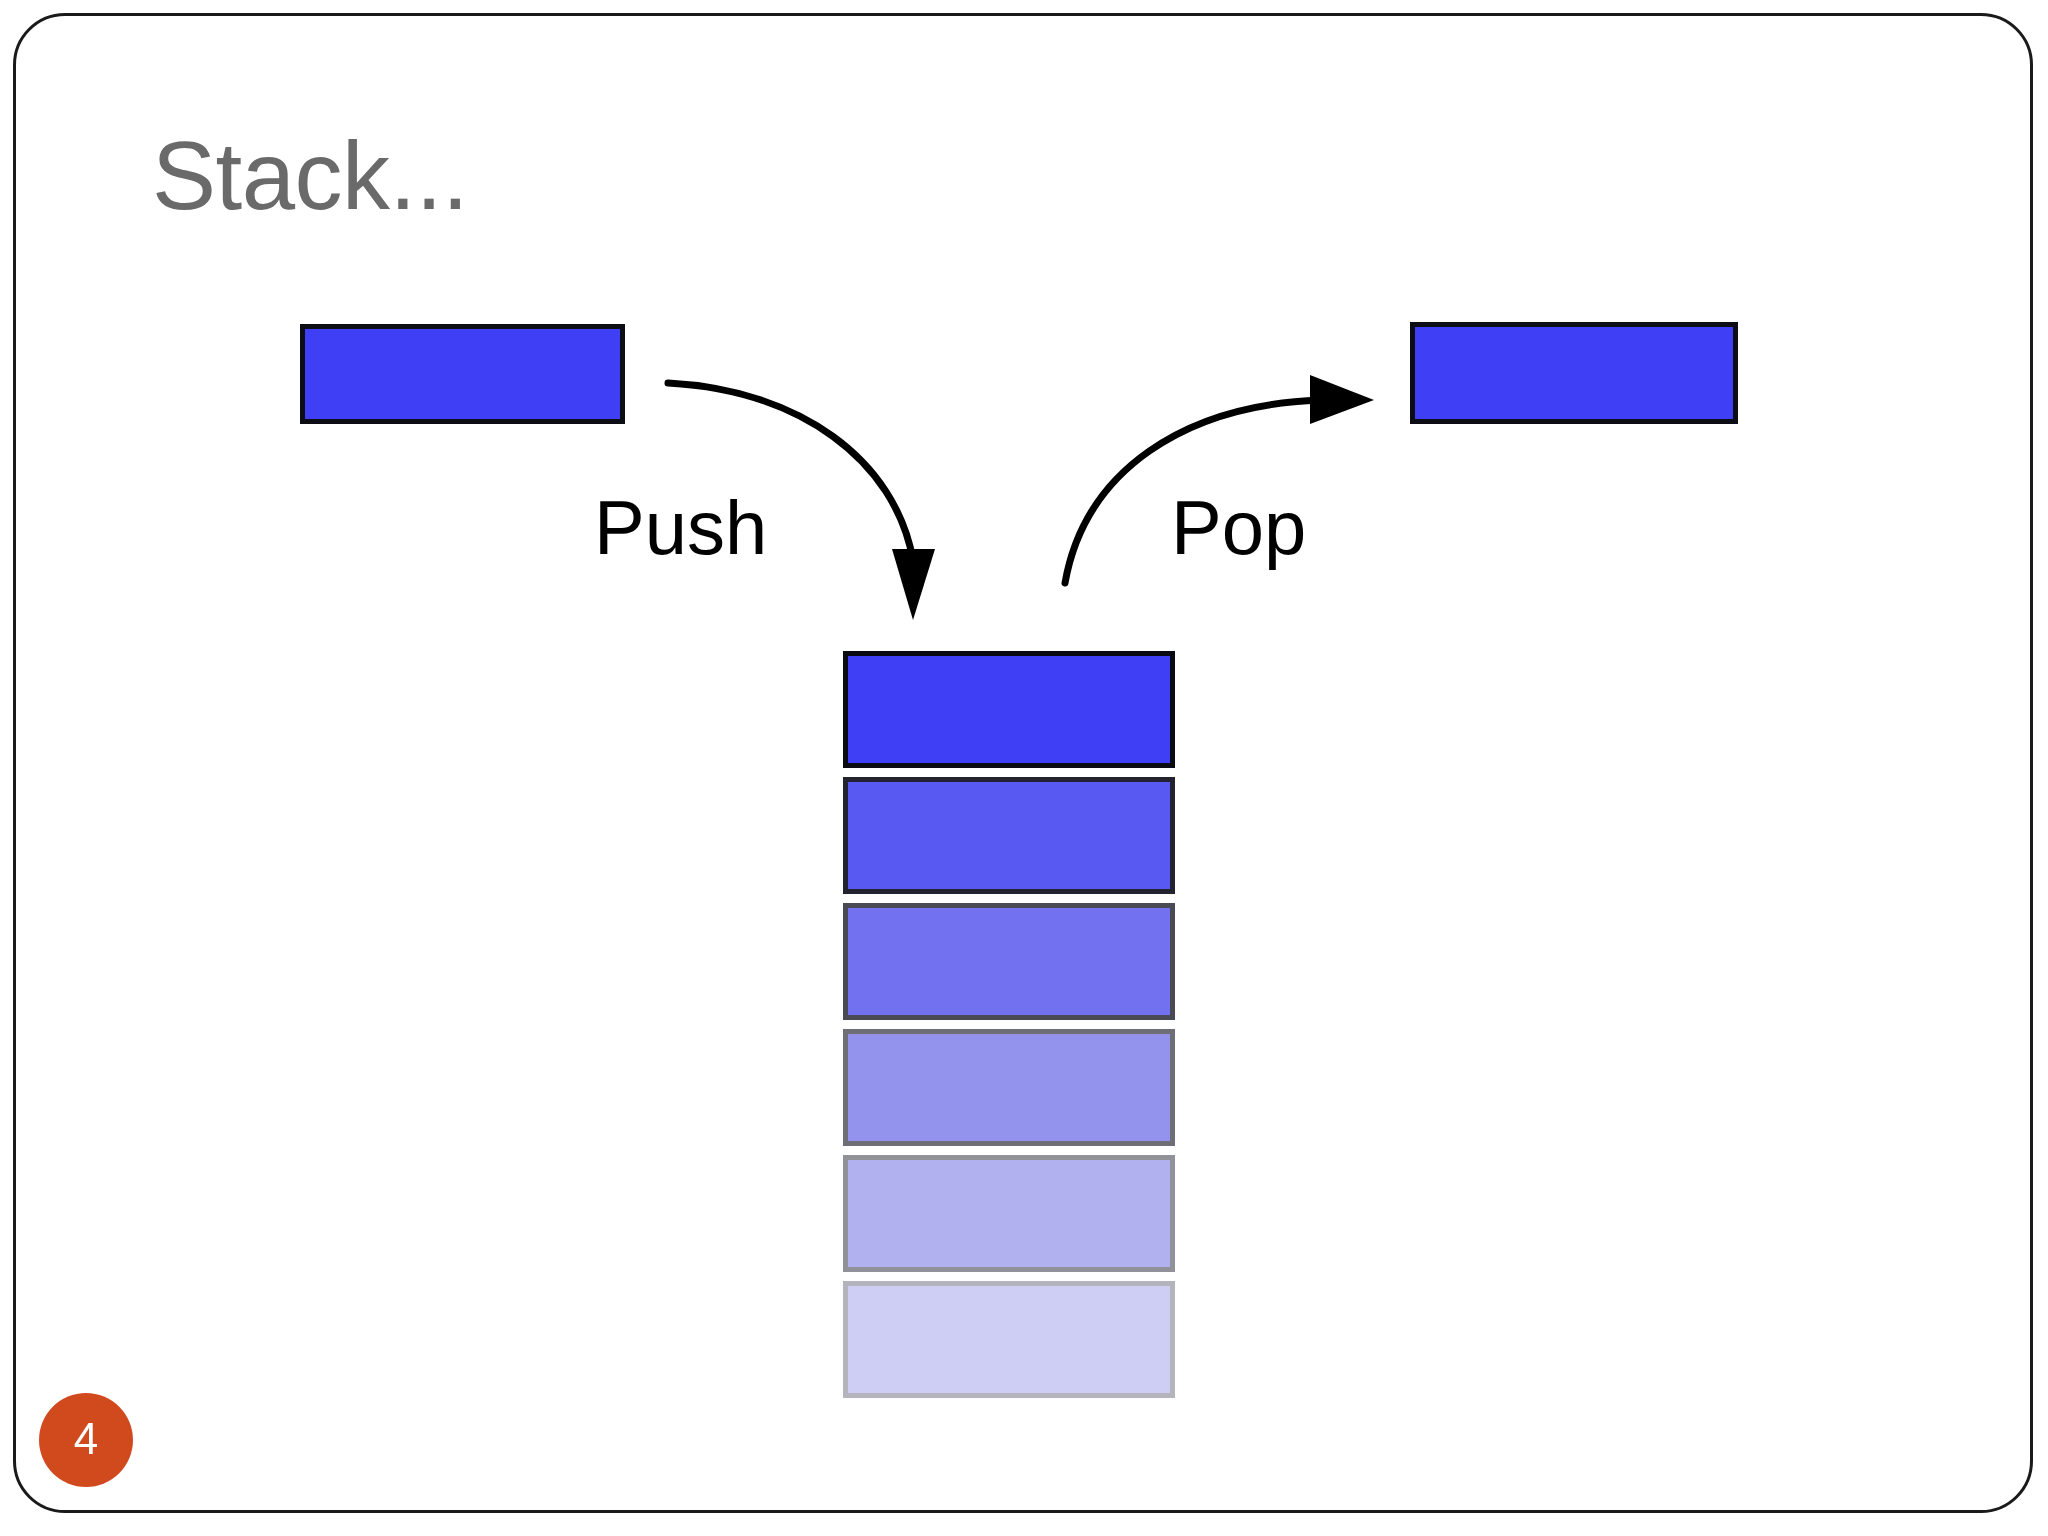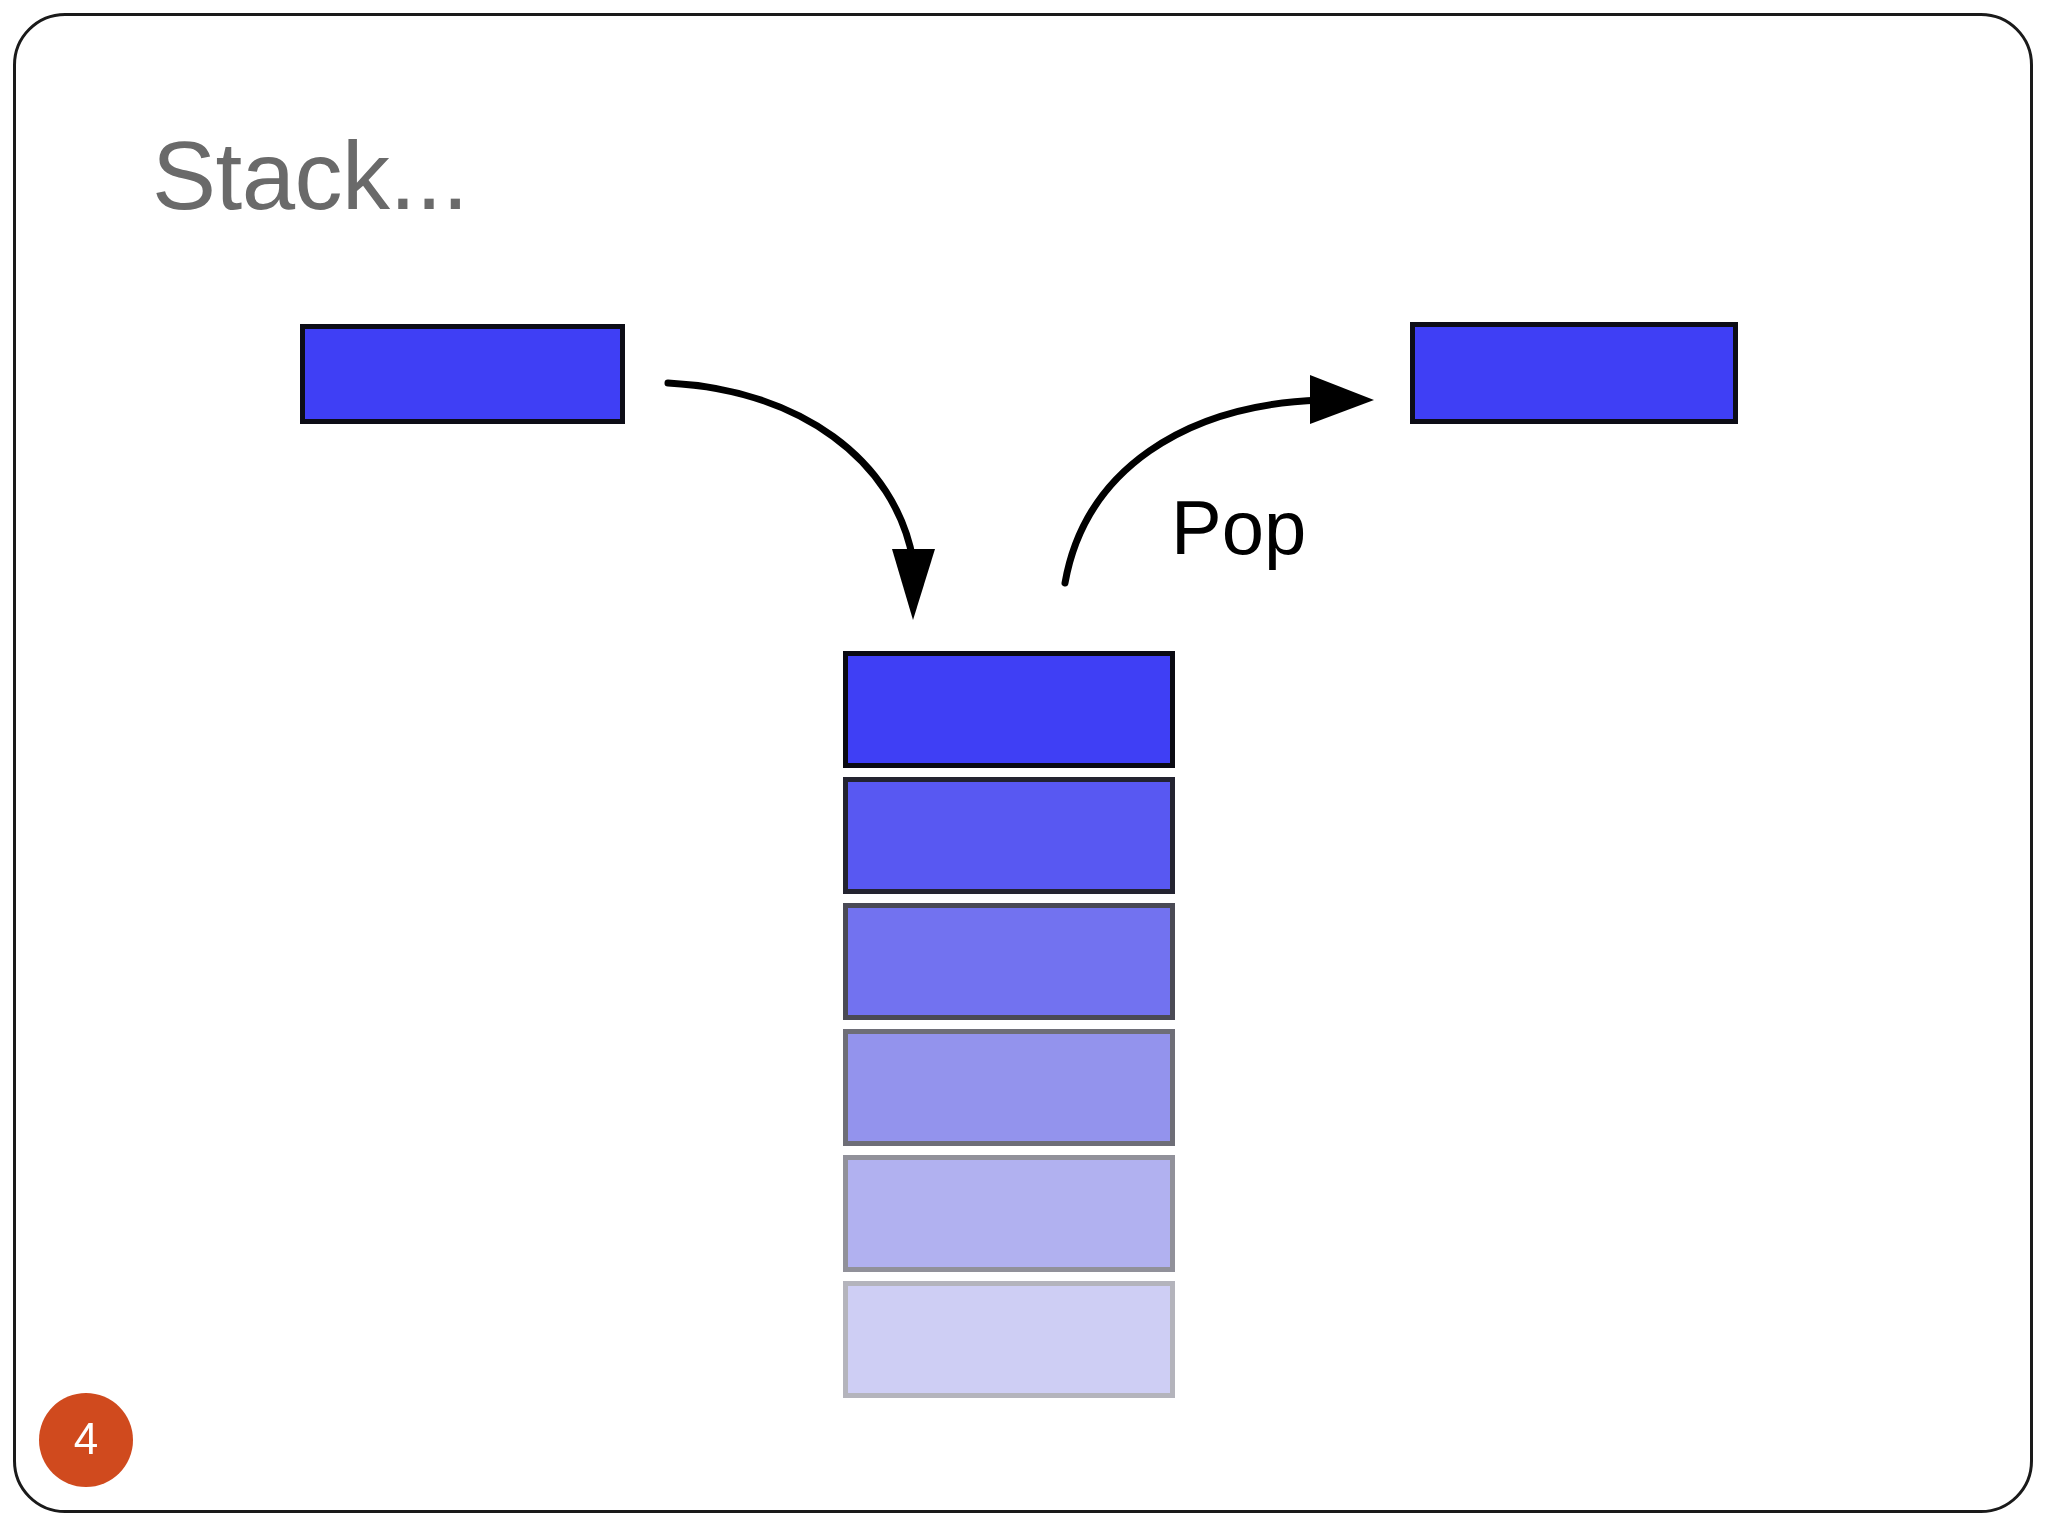--- a/index.html
+++ b/index.html
@@ -116,20 +116,21 @@
 <div id="slide" style="background: rgb(255, 255, 255);">
 
   <div id="slide-frame" style="border-color: rgb(26, 26, 26);"></div>
 
   <div id="slide-title" style="color: rgb(106, 106, 106);">Stack...</div>
 
   <div class="blue-box" id="box-source" style="background: rgb(63, 63, 245); border-color: rgb(13, 13, 22);"></div>
 
   <div class="blue-box" id="box-popped" style="background: rgb(63, 63, 245); border-color: rgb(13, 13, 22);"></div>
 
+  <div class="op-label" id="label-push">Push</div>
 
   <div class="op-label" id="label-pop">Pop</div>
 
   <svg id="arrows-layer" viewBox="0 0 2048 1536" xmlns="http://www.w3.org/2000/svg">
 
     <g>
       <path d="M 668,383 C 800,390 895,460 913,560" fill="none" stroke="#000000" stroke-width="7" stroke-linecap="round"></path>
       <polygon points="892,549 935,549 913,620" fill="#000000"></polygon>
     </g>
 

